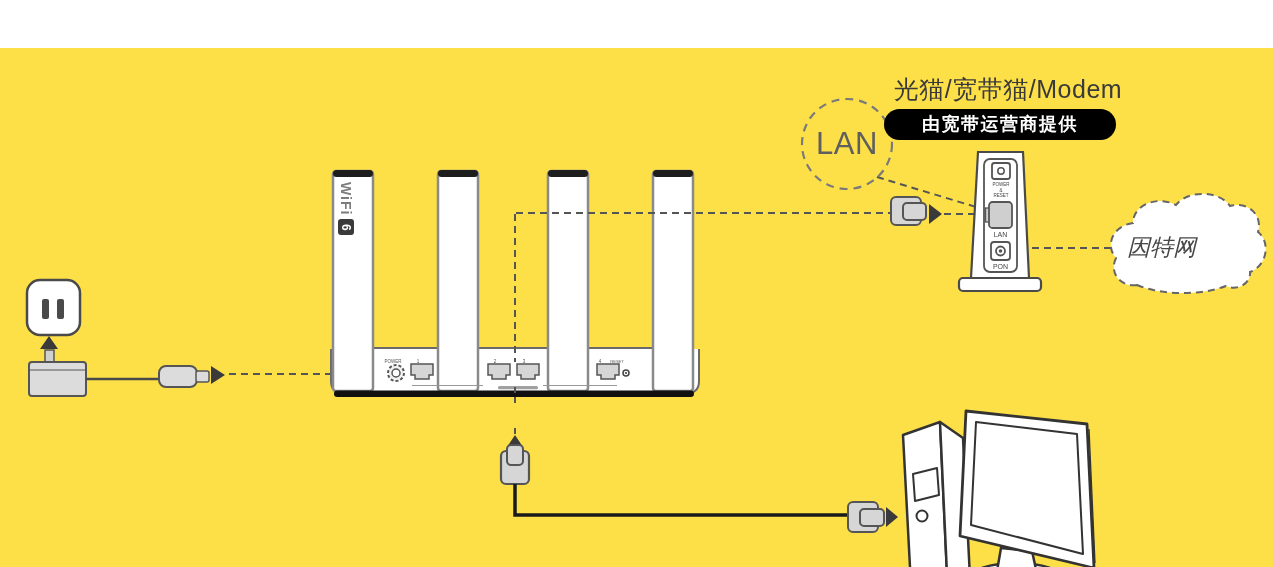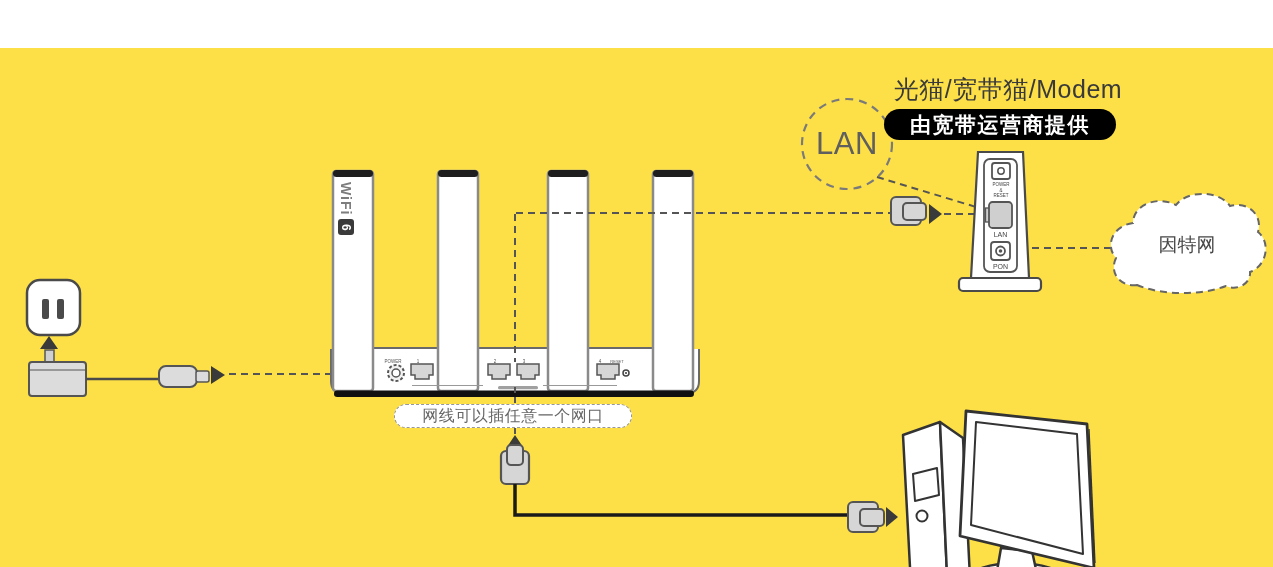--- a/index.html
+++ b/index.html
@@ -6,25 +6,25 @@
   .stage{
     position:relative;width:1273px;height:567px;background:#fde047;overflow:hidden;
     font-family:"Liberation Sans",sans-serif;
     margin-top:48px;
   }
   .stage svg{position:absolute;left:0;top:0;}
   .txt{position:absolute;white-space:nowrap;}
   .modem-title{left:882px;top:26px;width:252px;height:30px;font-size:25px;color:#3a3a3a;text-align:center;line-height:30px;letter-spacing:.5px;}
   .provider-badge{
     left:884px;top:61px;width:232px;height:31px;background:#000;border-radius:17px;
-    color:#fff;font-size:21px;font-weight:bold;text-align:center;line-height:31px;letter-spacing:1.5px;
+    color:#fff;font-size:18px;font-weight:bold;text-align:center;line-height:31px;letter-spacing:1.5px;
   }
   .lan-bubble{left:802px;top:51px;width:90px;height:90px;display:flex;align-items:center;justify-content:center;
     font-size:31px;color:#5f5f5f;letter-spacing:.5px;}
-  .cloud-label{left:1127px;top:184px;width:120px;font-size:19px;color:#474747;text-align:center;}
+  .cloud-label{left:1127px;top:184px;width:120px;font-size:23px;color:#474747;text-align:left;font-style:italic;}
   .computer-label{left:933px;top:324px;width:146px;font-size:24px;color:#474747;text-align:center;letter-spacing:1px;}
   .router-note{
     left:394px;top:356px;width:236px;height:22px;border:1.5px dashed #979797;border-radius:12px;
     background:#fff;color:#666;font-size:16px;text-align:center;line-height:22px;letter-spacing:.5px;
   }
   .wifi-logo{
     left:336px;top:134px;width:64px;height:20px;transform:rotate(90deg);transform-origin:10px 10px;
     display:flex;align-items:center;gap:4px;
   }
   .wifi-logo .word{font-size:14px;font-weight:bold;color:#7d7d7d;letter-spacing:1px;}
@@ -183,19 +183,18 @@
     <polygon points="966,363 1087,376 1094,520 960,488" fill="#fff" stroke="#333" stroke-width="2.8"></polygon>
     <polygon points="976,374 1077,386 1083,506 971,477" fill="#fff" stroke="#333" stroke-width="2"></polygon>
     <line x1="1089" y1="381" x2="1095" y2="515" stroke="#333" stroke-width="1.3"></line>
   </g>
 </svg>
 
   <div class="txt modem-title">光猫/宽带猫/Modem</div>
   <div class="txt provider-badge">由宽带运营商提供</div>
   <div class="txt lan-bubble">LAN</div>
   <div class="txt cloud-label">因特网</div>
-  <div class="txt router-note">网线可以插任意一个网口</div>
   <div class="txt wifi-logo">
     <span class="word">WiFi</span>
     <span class="six">6</span>
   </div>
 
 </div>
 
 </body></html>

